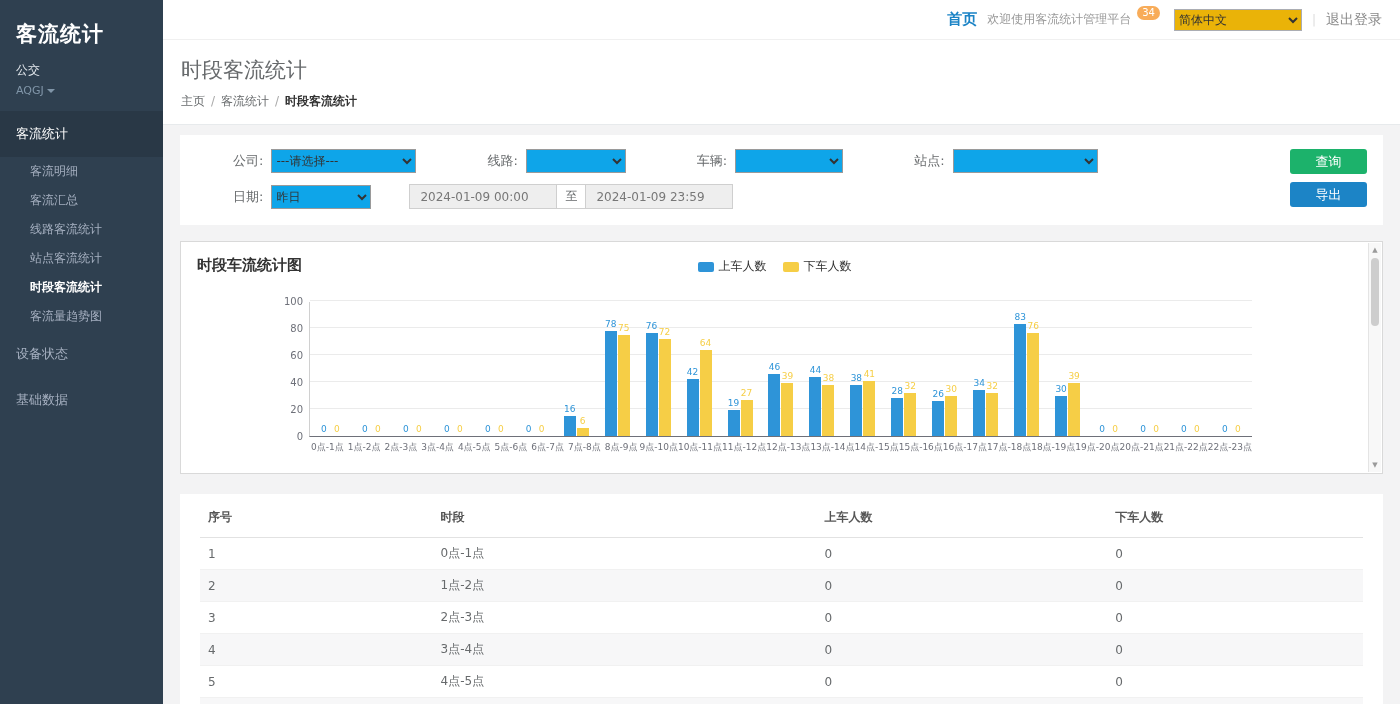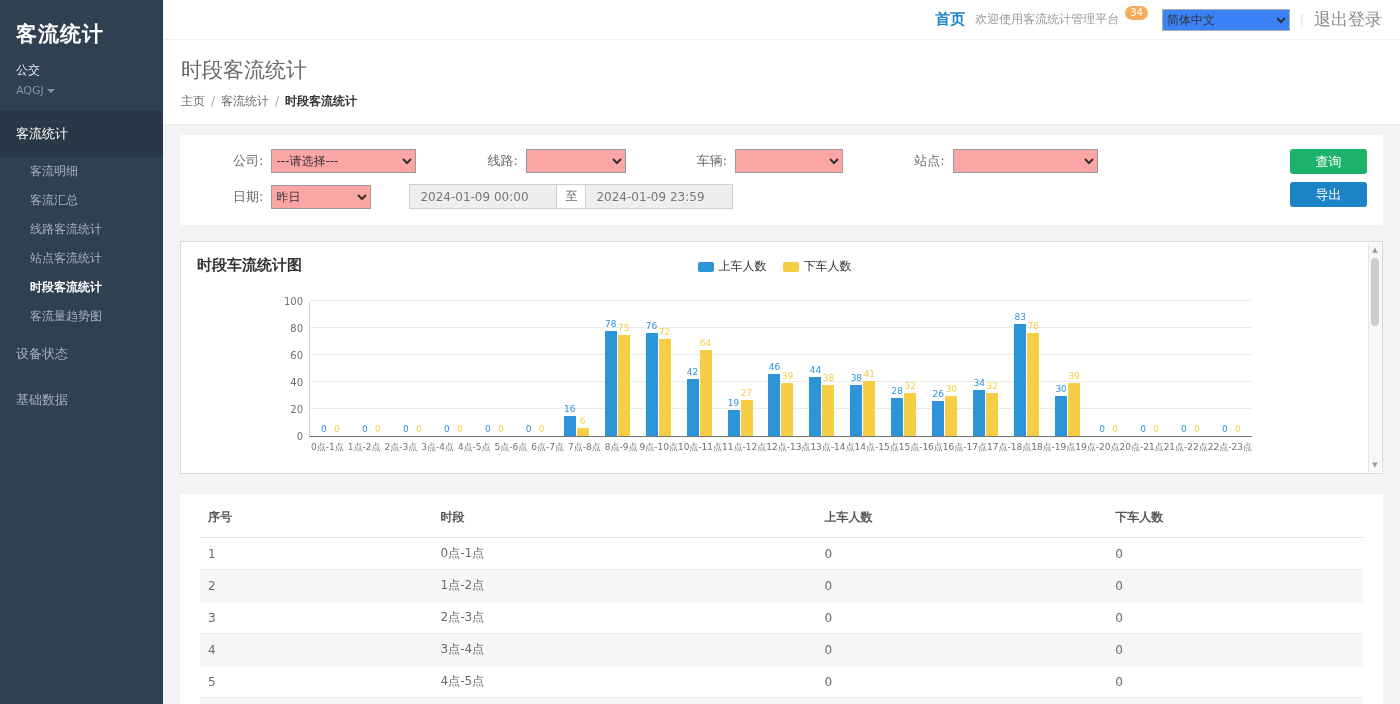--- a/index.html
+++ b/index.html
@@ -18,41 +18,41 @@
   .menu-section.active { background:#293846; color:#fff; }
   .menu-sub { padding:6px 14px 6px 30px; font-size:12px; color:#a7b1c2; cursor:pointer; }
   .menu-sub.active { color:#fff; font-weight:bold; }
 
   
   .main { flex:1; display:flex; flex-direction:column; background:#f3f3f4; min-width:0; }
   .topbar { height:40px; background:#fff; border-bottom:1px solid #f0f0f0; display:flex; align-items:center; justify-content:flex-end; padding:0 18px; gap:10px; }
   .home-link { color:#1c84c6; font-size:15px; font-weight:bold; text-decoration:none; cursor:pointer; }
   .welcome { color:#999; font-size:12px; }
   .badge { background:#f8ac59; color:#fff; font-size:10px; line-height:1; padding:2px 5px; border-radius:8px; position:relative; top:-7px; left:-4px; }
-  .lang-select { height:22px; font-size:12px; color:#333; border:1px solid #abadb3; background:#3b82f6; width:128px; font-family:inherit; }
+  .lang-select { height:22px; font-size:12px; color:#333; border:1px solid #abadb3; background:#eab308; width:128px; font-family:inherit; }
   .divider { color:#ddd; font-size:12px; }
-  .logout { color:#888; font-size:17px; cursor:pointer; text-decoration:none; }
+  .logout { color:#888; font-size:14px; cursor:pointer; text-decoration:none; }
 
   .page-head { background:#fff; padding:16px 18px 14px; border-bottom:1px solid #e7eaec; }
   .page-title { font-size:21px; font-weight:normal; color:#676a6c; }
   .breadcrumb { margin-top:9px; font-size:12px; color:#676a6c; }
   .breadcrumb .crumb { cursor:pointer; }
   .breadcrumb .crumb.last { font-weight:bold; color:#333; cursor:default; }
   .breadcrumb .sep { margin:0 6px; color:#aaa; }
 
   .content { flex:1; padding:10px 17px 0; overflow:hidden; }
   .card { background:#fff; }
 
   
   .filter-card { position:relative; padding:14px 20px 16px; }
   .frow { display:flex; align-items:center; }
   .frow + .frow { margin-top:11px; }
   .flabel { font-size:13px; color:#676a6c; margin-right:8px; }
   .fgroup { display:flex; align-items:center; margin-right:38px;margin-left:33px; }
-  select.ctl { height:24px; font-size:12px; color:#333; border:1px solid #9a9a9a; background:#fca5a5; font-family:inherit; }
+  select.ctl { height:24px; font-size:12px; color:#333; border:1px solid #9a9a9a; background:#0ea5e9; font-family:inherit; }
   .w145 { width:145px; } .w100 { width:100px; } .w108 { width:108px; }
   .date-input { height:25px; width:148px; border:1px solid #cfcfcf; background:#eee; color:#777; font-size:12px; padding:0 10px; font-family:inherit; }
   .addon { height:25px; border:1px solid #cfcfcf; border-left:none; border-right:none; background:#fff; color:#676a6c; font-size:12px; padding:0 8px; display:flex; align-items:center; }
   .btn { display:block; width:77px; height:25px; border:none; border-radius:3px; color:#fff; font-size:13px; cursor:pointer; font-family:inherit; }
   .btn-query { position:absolute; top:14px; right:16px; background:#1cb26b; }
   .btn-export { position:absolute; top:47px; right:16px; background:#1c84c6; }
 
   
   .chart-card { margin-top:16px; border:1px solid #d9d9d9; position:relative; padding:14px 30px 18px 16px; height:233px; }
   .chart-head { position:relative; height:22px; }

